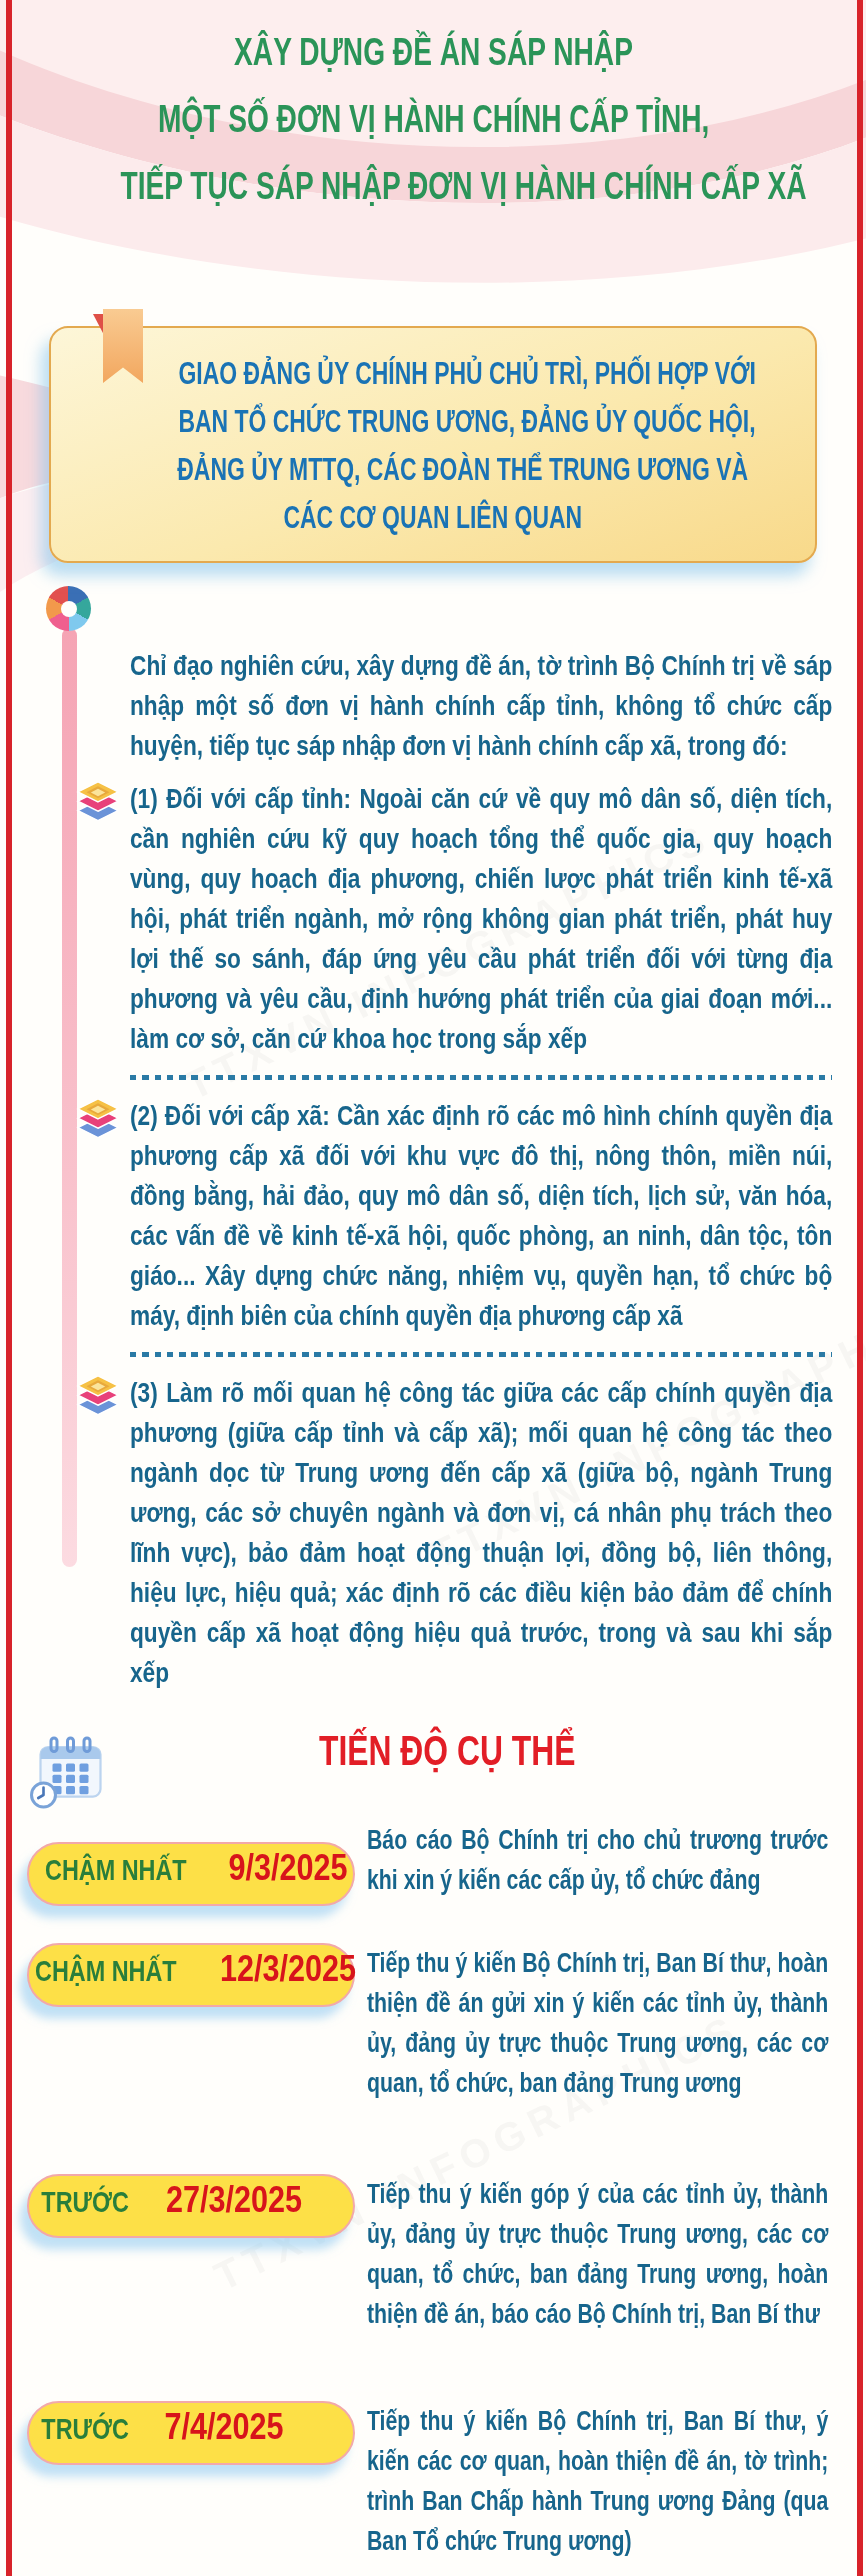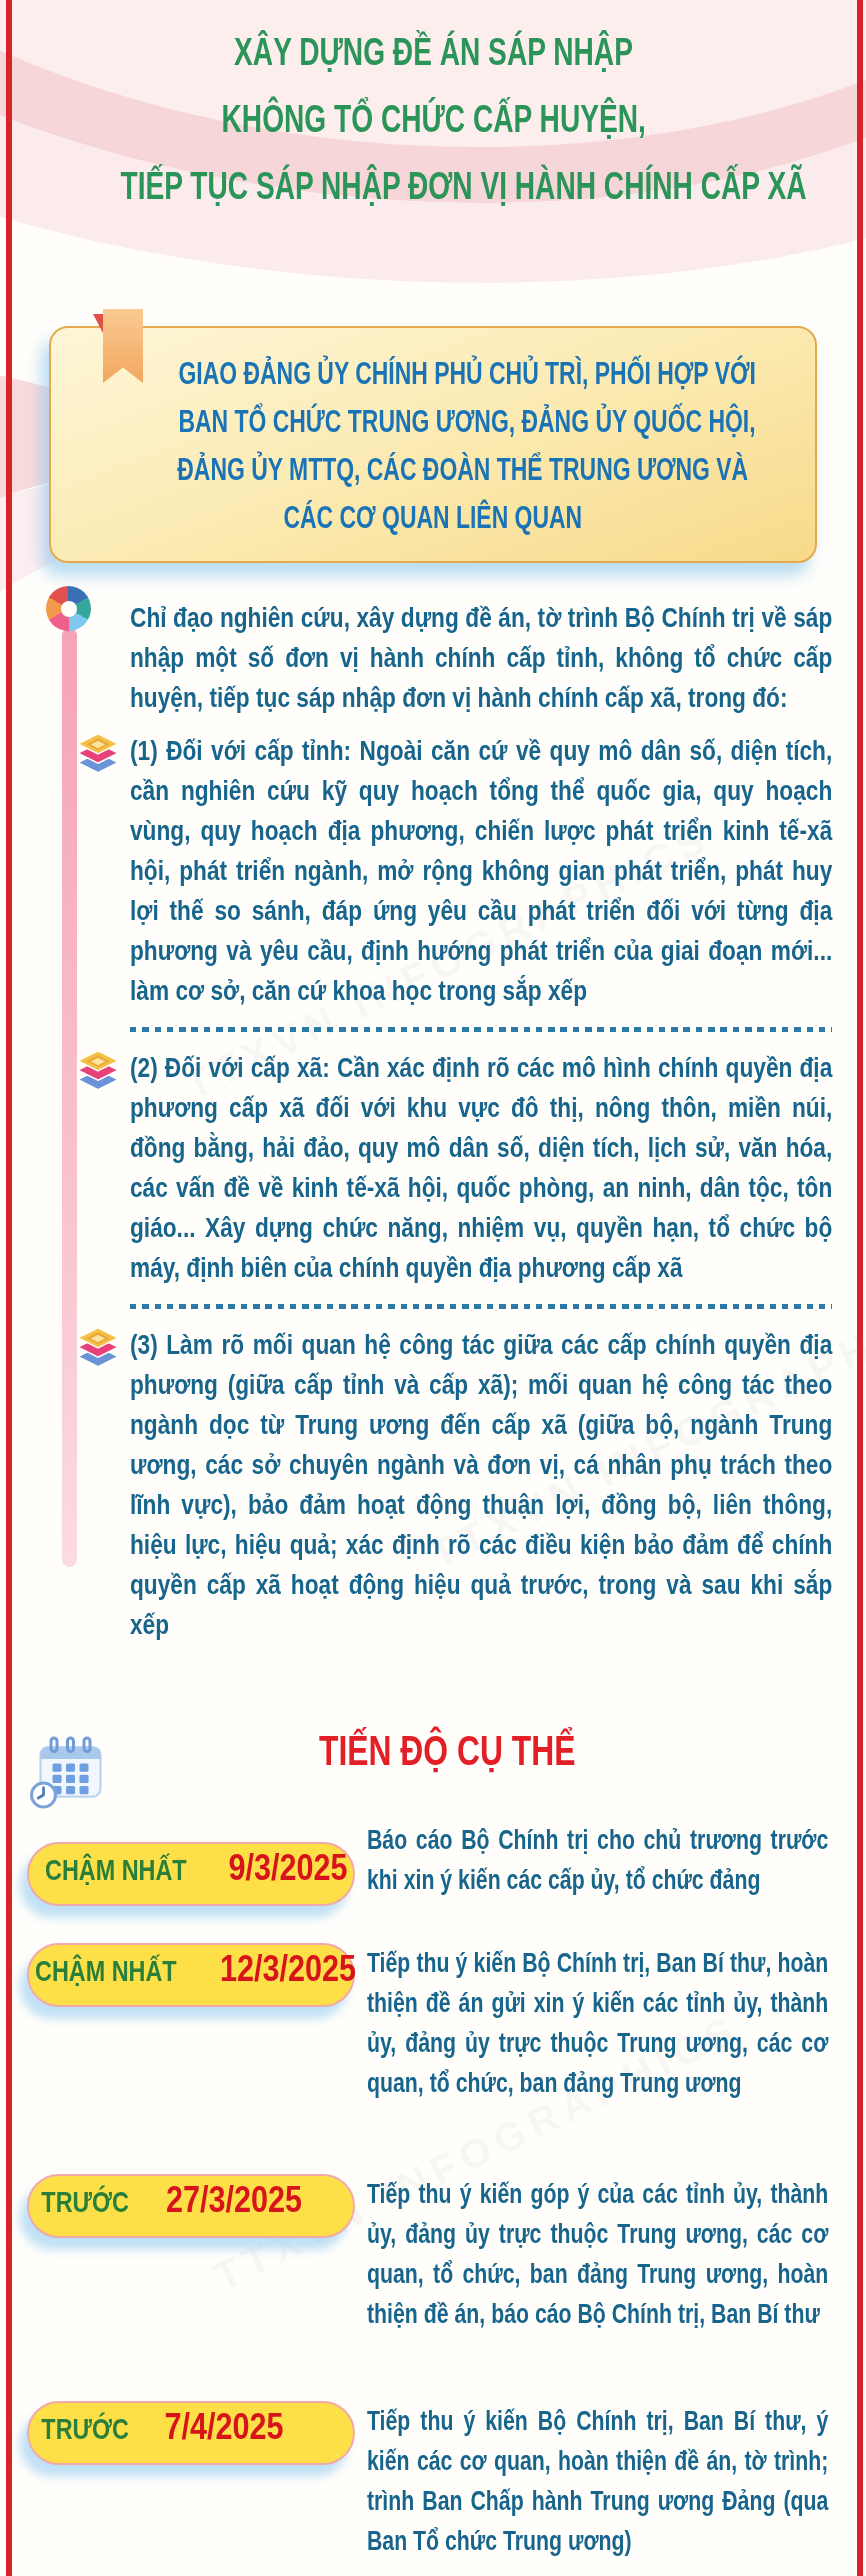--- a/index.html
+++ b/index.html
@@ -49,21 +49,21 @@
 
   
   .directive{position:absolute; top:598px; left:0; width:867px; z-index:2;}
   .timeline-line{position:absolute; left:62px; top:30px; width:15px; height:939px;
     background:linear-gradient(180deg,#f5a4b4 0%, #f9c3cd 60%, #fcdbe1 100%); border-radius:8.7px;}
   .aperture{position:absolute; left:46px; top:-11.6px; width:45px; height:45px; border-radius:50%;
     background:conic-gradient(#3a6fb5 0 60deg,#35a79c 60deg 120deg,#7fc9ee 120deg 180deg,
       #ef5f8e 180deg 240deg,#f2994b 240deg 300deg,#e2504e 300deg 360deg);}
   .aperture::after{content:""; position:absolute; left:50%; top:50%; width:16px; height:16px;
     border-radius:50%; background:#fffefb; transform:translate(-50%,-50%);}
-  .dir-text{margin-left:130px;}
+  .dir-text{margin-left:130px;margin-top:48px;}
   .para{font-size:28px; font-weight:bold; color:var(--body_blue,#17658c); line-height:40px;
     width:867px; transform:scaleX(0.81); transform-origin:0 0; text-align:justify;}
   .item{position:relative; margin-top:13px;}
   .layers-icon{position:absolute; left:-55px; top:0; width:46px; height:43px;}
   .dash{margin-top:16px; width:702px; height:5px;
     background:repeating-linear-gradient(90deg,var(--dash_blue,#2a7aa5) 0 6.5px, transparent 6.5px 12.3px);}
   .item.after-dash{margin-top:16px;}
 
   
   .progress-heading{position:absolute; top:1725px; left:14px; width:867px; text-align:center; z-index:2;}
@@ -105,21 +105,21 @@
 
   <div class="edge left"></div>
   <div class="edge right"></div>
 
   <div class="wm" style="left:159px; top:939px;">TTXVN INFOGRAPHICS</div>
   <div class="wm" style="left:404px; top:1408px;">TTXVN INFOGRAPHICS</div>
   <div class="wm" style="left:188px; top:2130px;">TTXVN INFOGRAPHICS</div>
 
   <div class="title">
     <div class="title-line"><span class="sqz">XÂY DỰNG ĐỀ ÁN SÁP NHẬP</span></div>
-    <div class="title-line"><span class="sqz">KHÔNG TỔ CHỨC CẤP HUYỆN,</span></div>
+    <div class="title-line"><span class="sqz">MỘT SỐ ĐƠN VỊ HÀNH CHÍNH CẤP TỈNH,</span></div>
     <div class="title-line"><span class="sqz">TIẾP TỤC SÁP NHẬP ĐƠN VỊ HÀNH CHÍNH CẤP XÃ</span></div>
   </div>
 
   <div class="mandate">
     <div class="ribbon-fold"></div>
     <div class="ribbon"></div>
     <div class="mandate-line"><span class="sqz">GIAO ĐẢNG ỦY CHÍNH PHỦ CHỦ TRÌ, PHỐI HỢP VỚI</span></div>
     <div class="mandate-line"><span class="sqz">BAN TỔ CHỨC TRUNG ƯƠNG, ĐẢNG ỦY QUỐC HỘI,</span></div>
     <div class="mandate-line"><span class="sqz">ĐẢNG ỦY MTTQ, CÁC ĐOÀN THỂ TRUNG ƯƠNG VÀ</span></div>
     <div class="mandate-line"><span class="sqz">CÁC CƠ QUAN LIÊN QUAN</span></div>

